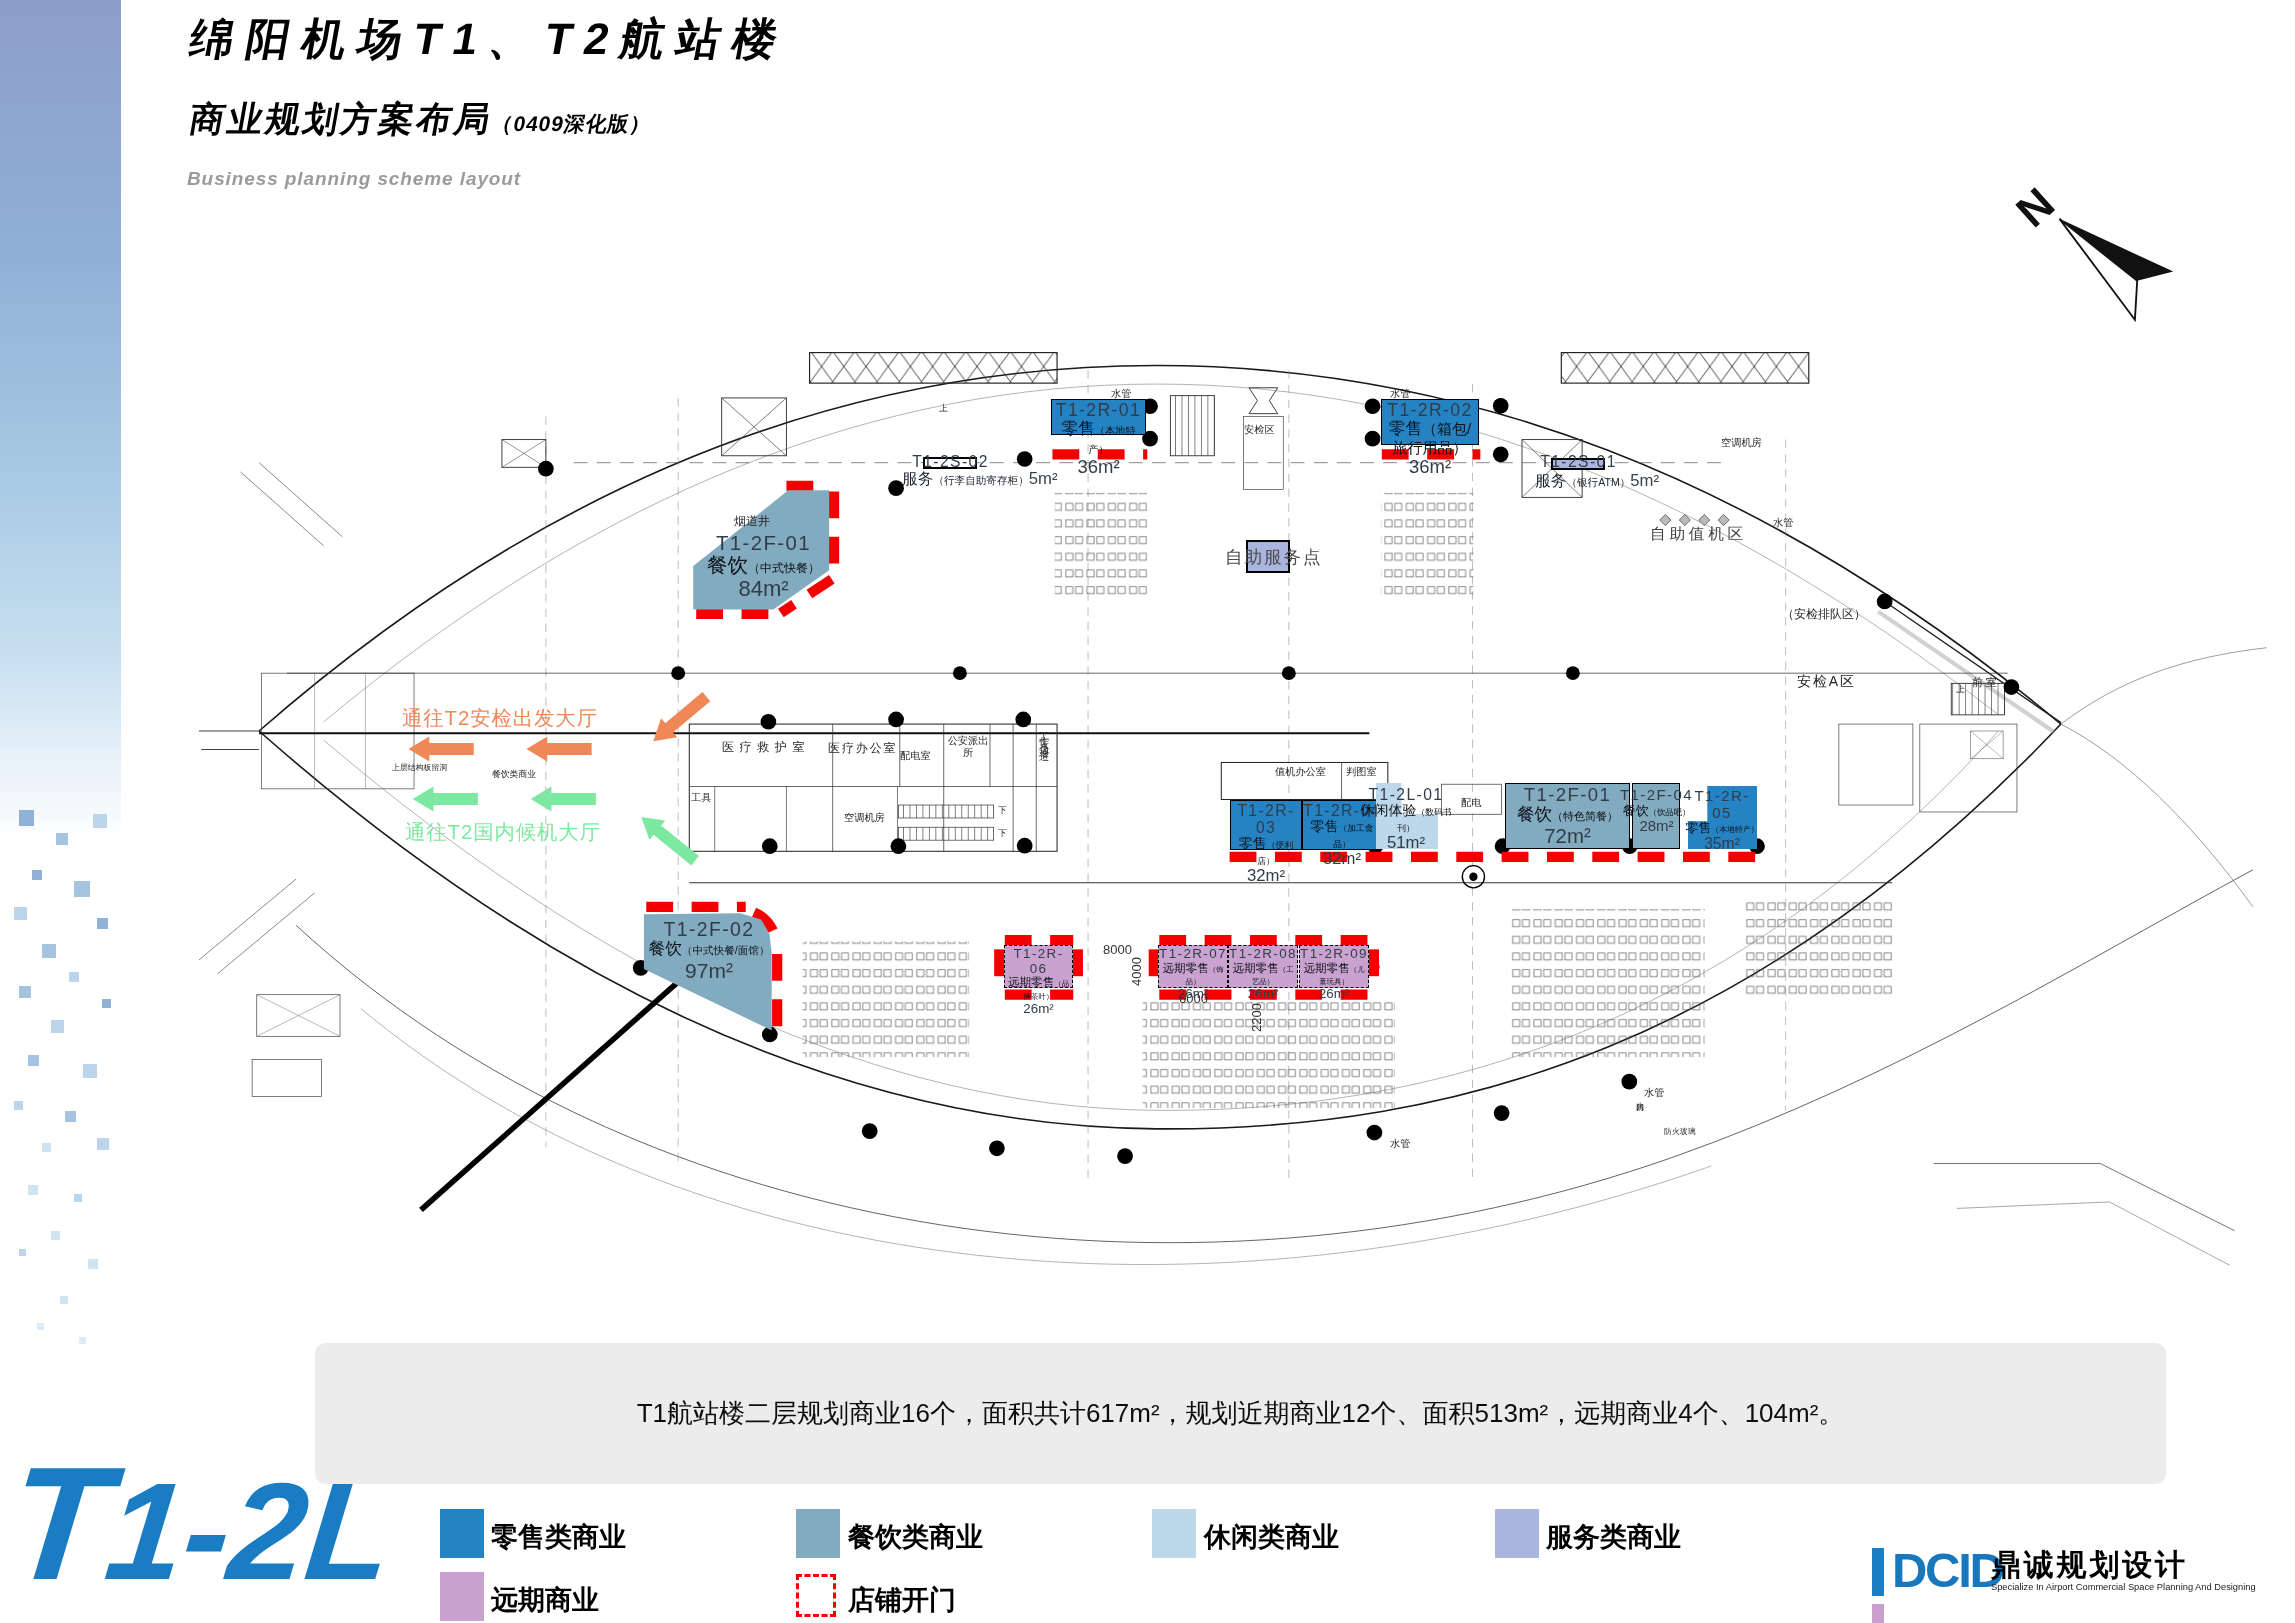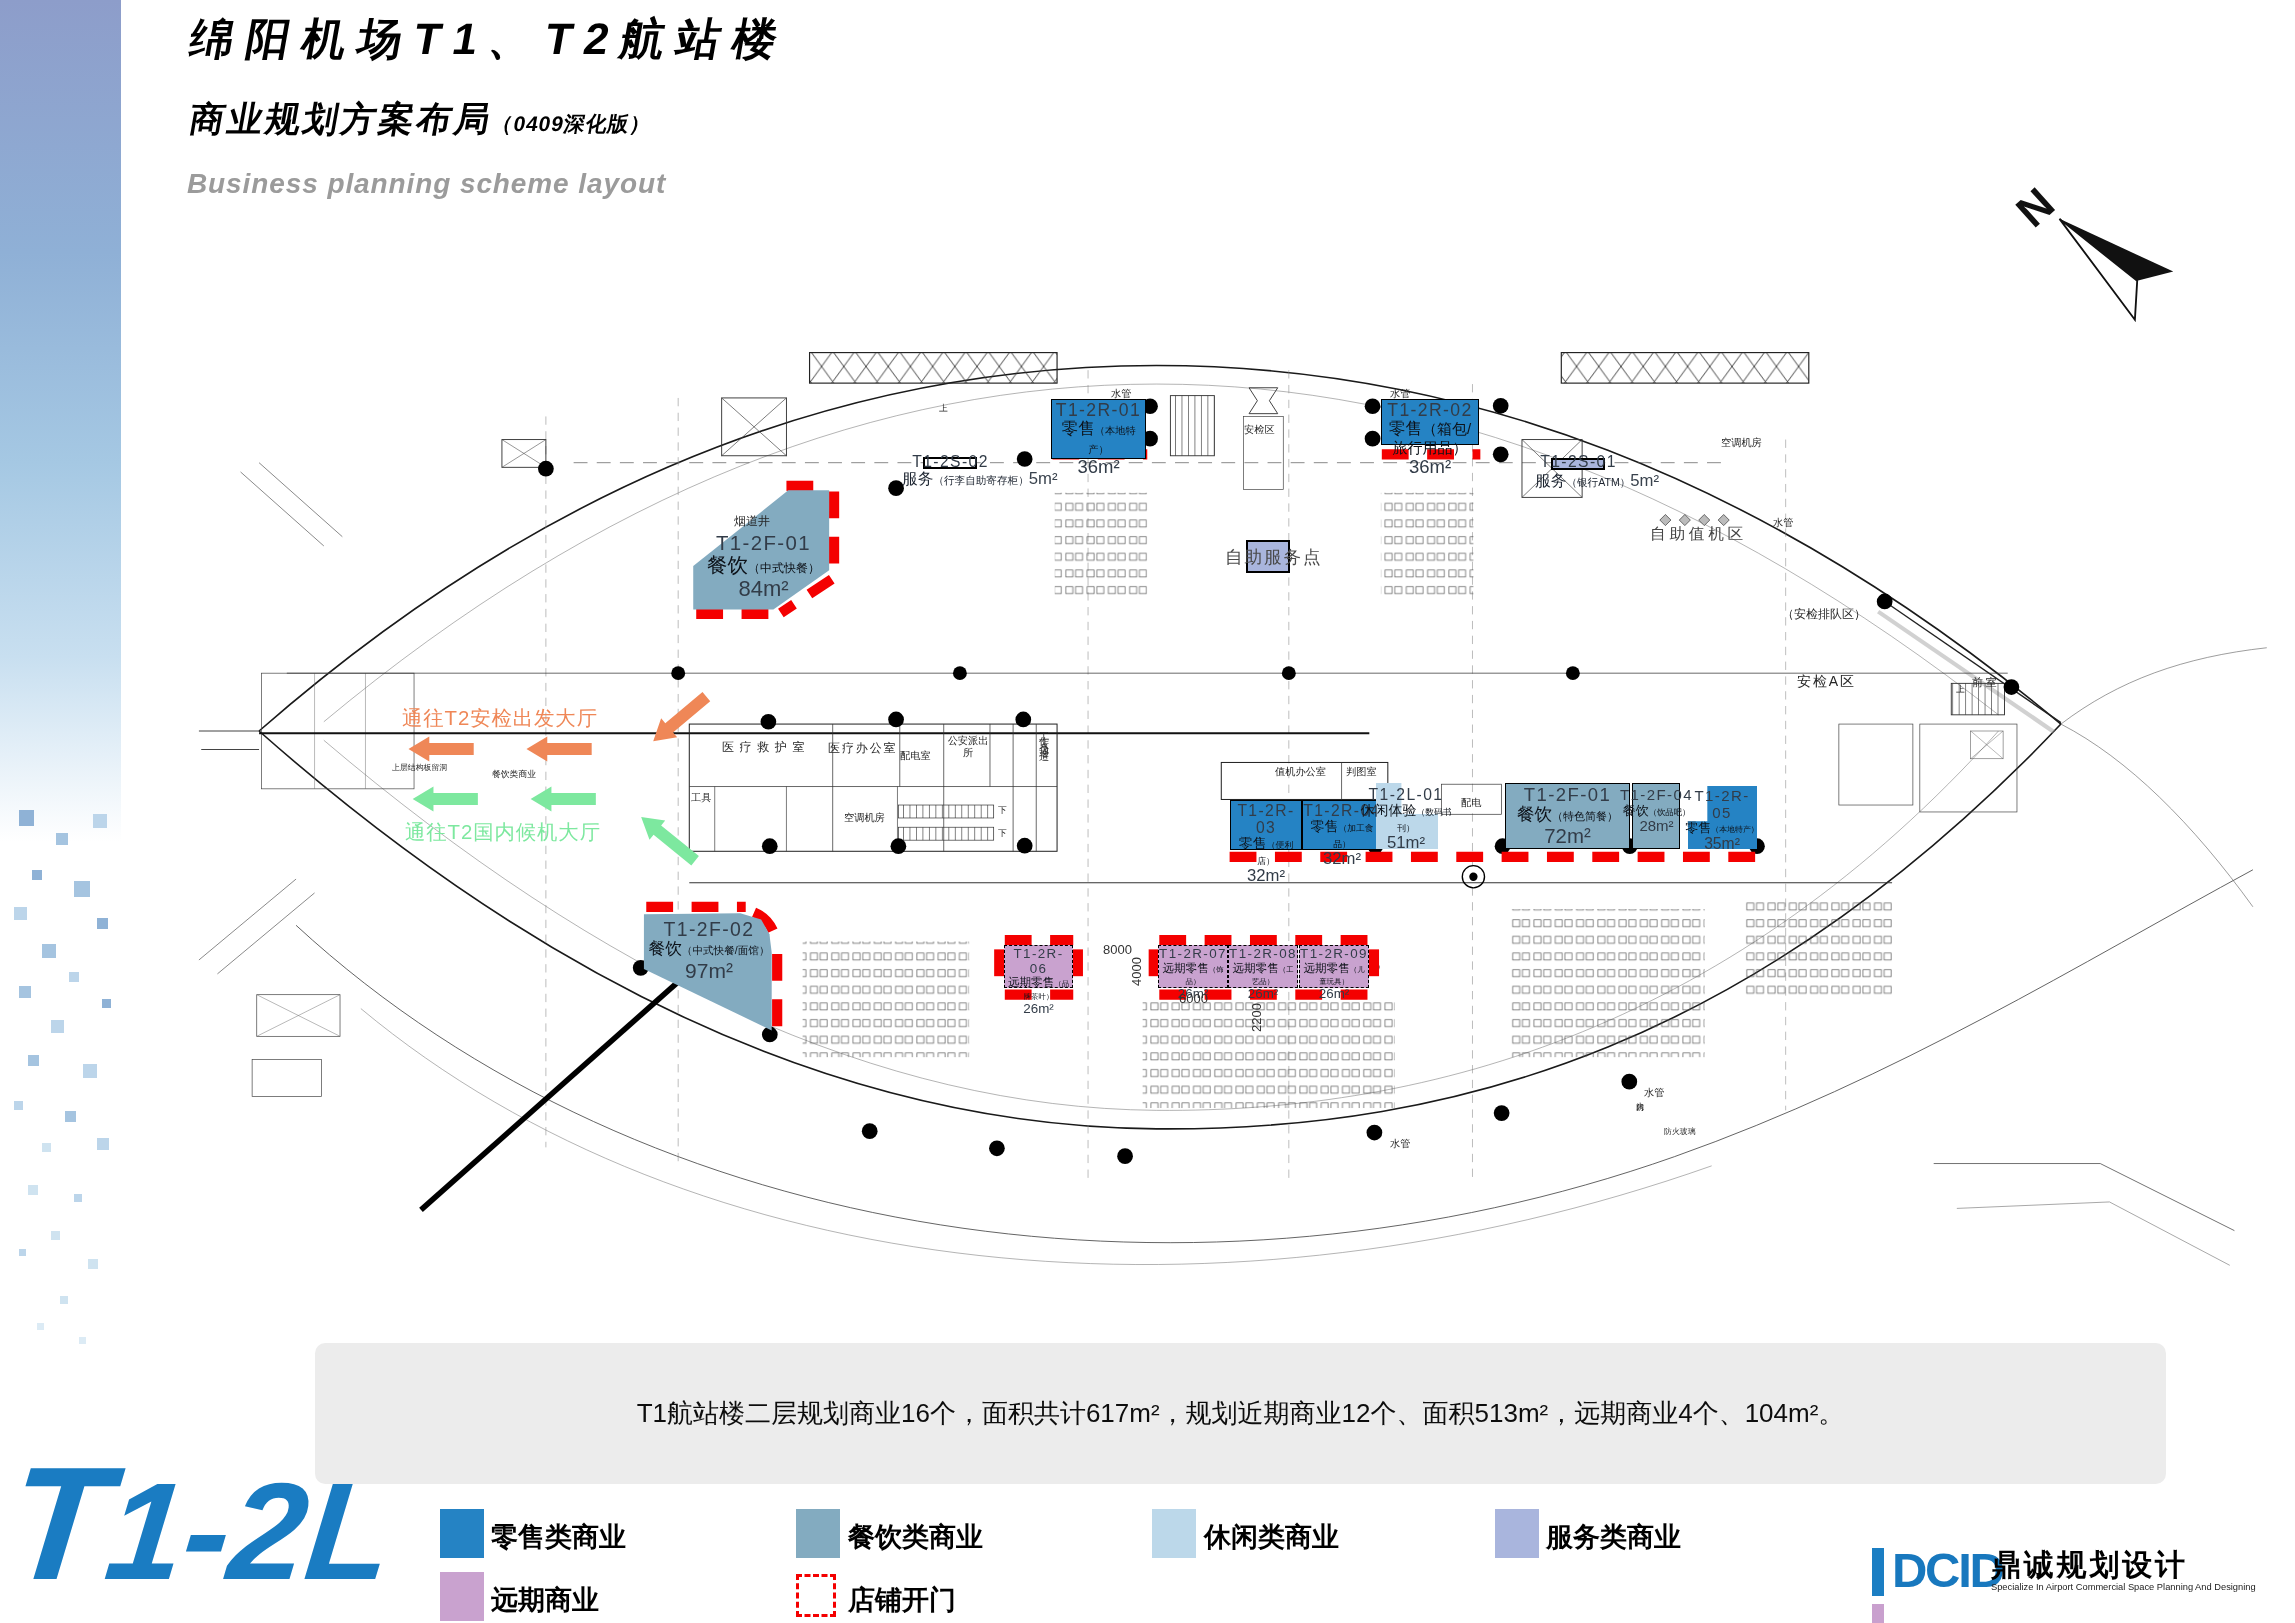--- a/index.html
+++ b/index.html
@@ -9,21 +9,21 @@
   
   .strip{left:0;top:0;width:121px;height:842px;
     background:linear-gradient(180deg,#8d9dca 0%,#8fb0d6 30%,#a5c8e3 55%,#c8dff0 78%,rgba(234,243,249,0));}
   .mos{position:absolute;}
   
   .t1{left:185px;top:10.2px;font-size:44px;font-weight:800;color:#000;
       letter-spacing:12px;transform:skewX(-10deg);transform-origin:left bottom;white-space:nowrap;}
   .t2{left:186px;top:96px;font-size:35px;font-weight:800;color:#000;
       letter-spacing:2.8px;transform:skewX(-10deg);transform-origin:left bottom;white-space:nowrap;}
   .t2 .note{font-size:21px;letter-spacing:0.9px;}
-  .t3{left:187px;top:168px;font-size:28px;font-weight:600;font-style:italic;color:#9b9b9b;letter-spacing:0.9px;text-align:right;}
+  .t3{left:187px;top:168px;font-size:19px;font-weight:600;font-style:italic;color:#9b9b9b;letter-spacing:0.9px;text-align:right;}
   
   .cad{position:absolute;color:#262626;font-weight:400;white-space:nowrap;line-height:1.15;}
   .vert{writing-mode:vertical-lr;}
   .dim{position:absolute;color:#333;font-size:13px;white-space:nowrap;}
   .rot{transform:rotate(-90deg);transform-origin:left top;}
   
   .shop{position:absolute;border:1.9px solid #000;box-sizing:border-box;display:flex;
         flex-direction:column;align-items:center;justify-content:flex-start;
         text-align:center;overflow:visible;padding-top:0.9px;}
   .c-retail{background:#2583c4;}
@@ -273,21 +273,21 @@
 
   <g fill="#7de89f">
     <path d="M1033,1714 H937 V1700 L892,1727 L937,1754 V1740 H1033 Z"></path>
     <path d="M1288,1714 H1192 V1700 L1147,1727 L1192,1754 V1740 H1288 Z"></path>
     <g transform="translate(1386,1766) rotate(39)">
         <path d="M150,-13 H45 V-27 L0,0 L45,27 V13 H150 Z"></path>
       </g>
   </g>
 </svg>
 
-<div class="shop c-retail" style="left:1051px;top:399px;width:95px;height:60px">
+<div class="shop c-retail" style="left:1051px;top:399px;width:95px;height:36px">
   <div class="sid" style="font-size:17.6px">T1-2R-01</div>
   <div class="snm" style="font-size:16.7px"><span>零售</span><span class="dt" style="font-size:10.2px">（本地特产）</span></div>
   <div class="sarea" style="font-size:18.5px">36m²</div>
 </div>
 
 <div class="shop c-retail" style="left:1381px;top:399px;width:98px;height:46px">
   <div class="sid" style="font-size:17.6px">T1-2R-02</div>
   <div class="snm" style="font-size:16.7px"><span>零售</span><span class="dt" style="font-size:15px">（箱包/旅行用品）</span></div>
   <div class="sarea" style="font-size:18.5px">36m²</div>
 </div>

